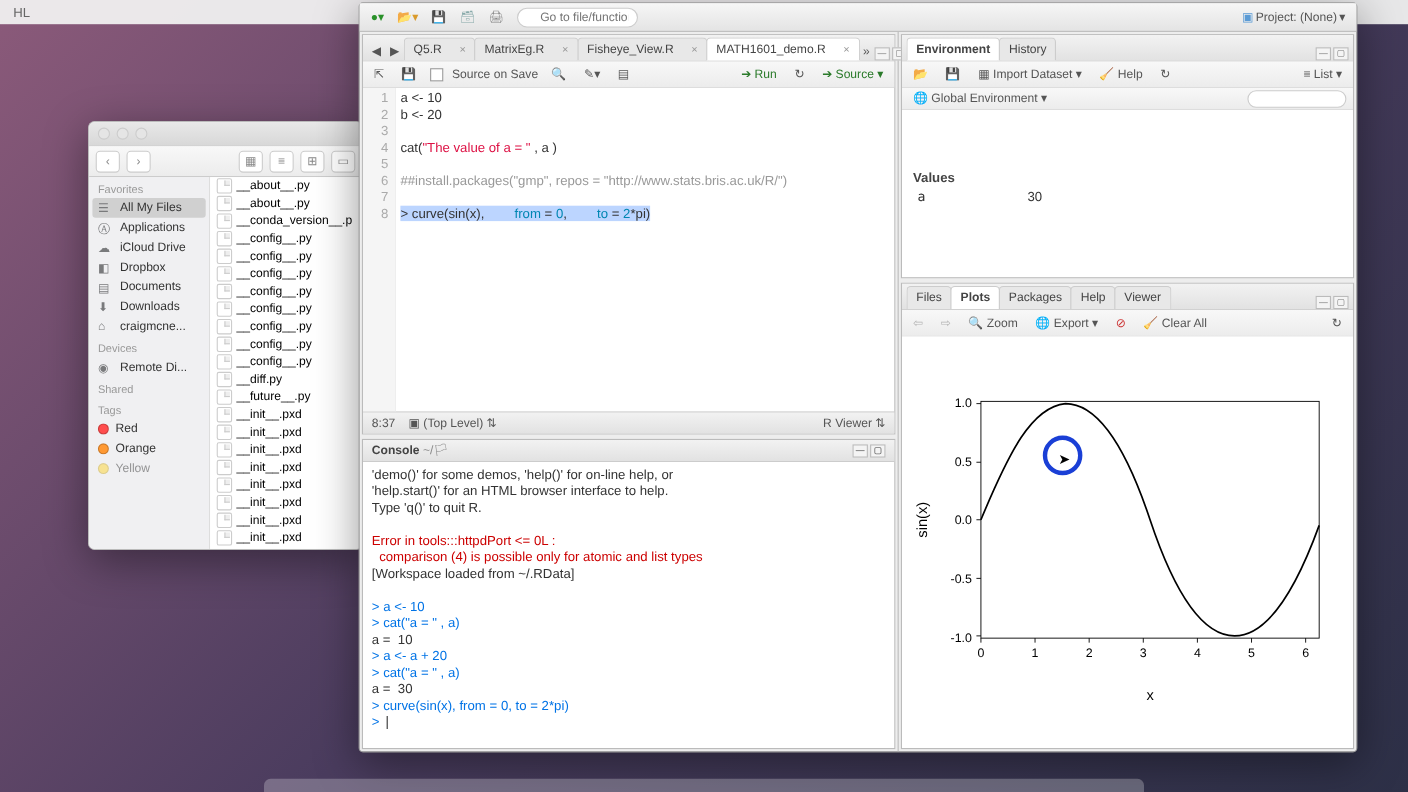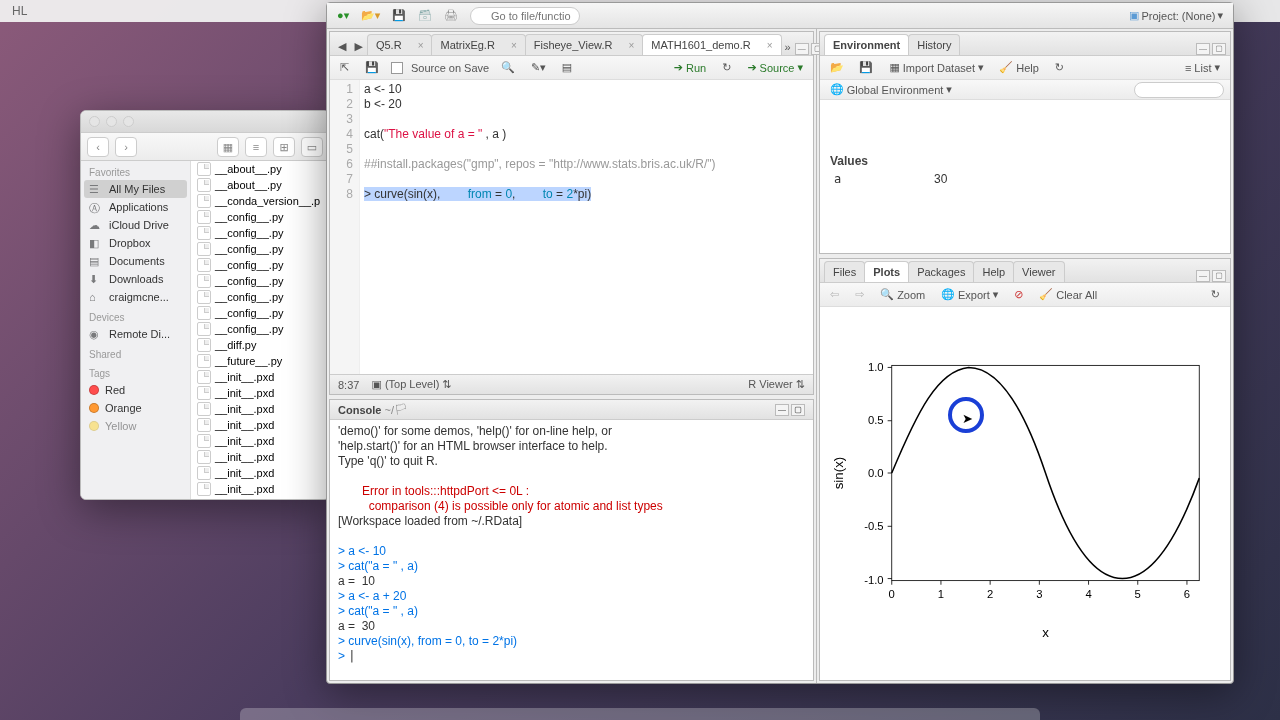--- a/index.html
+++ b/index.html
@@ -53,21 +53,21 @@
 .editor-body { display: flex; font-family: Menlo, Monaco, monospace; font-size: 12px; height: 100%; }
 .gutter { width: 30px; background: #f5f5f5; color: #aaa; text-align: right; padding: 2px 6px 2px 2px; border-right: 1px solid #eee; line-height: 15px;}
 .code { flex:1; padding: 2px 4px; line-height: 15px; white-space: pre; color:#333;}
 .code .num{color:#0086b3;} .code .str{color:#d14;} .code .kw{color:#0086b3;padding-left:24px;} .code .fn{color:#333;} .code .com{color:#999;}
 .code .sel { background:#bcd5ff; }
 .editor-status { height: 20px; background: linear-gradient(#f2f2f2,#e2e2e2); border-top:1px solid #ccc; display:flex; align-items:center; padding:0 8px; font-size:11px; color:#555; gap:12px;}
 
 
 .console-hdr { height: 20px; background: linear-gradient(#f2f2f2,#e2e2e2); border-bottom:1px solid #ccc; display:flex; align-items:center; padding:0 8px; font-size:11px; font-weight:bold; color:#444;}
 .console-body { flex:1; padding:4px 8px; font-family: Menlo, Monaco, monospace; font-size:12px; line-height:15px; white-space:pre-wrap; overflow:hidden; color:#333;}
-.console-body .err{color:#c00;margin-left:24px;} .console-body .blue{color:#0073e6;}
+.console-body .err{color:#c00;} .console-body .blue{color:#0073e6;}
 .console-body .prompt{color:#0073e6;}
 
 
 .env-body { padding: 4px; font-size: 12px; margin-top: 48px; }
 .env-hdr { font-weight: bold; color:#444; padding:2px 6px;}
 .env-row { display:flex; padding:2px 10px; }
 .env-row .n{width:100px; font-family:Menlo,monospace; color:#333;}
 .env-row .v{font-family:Liberation Sans, sans-serif; color:#333;text-align:right;}
 
 

